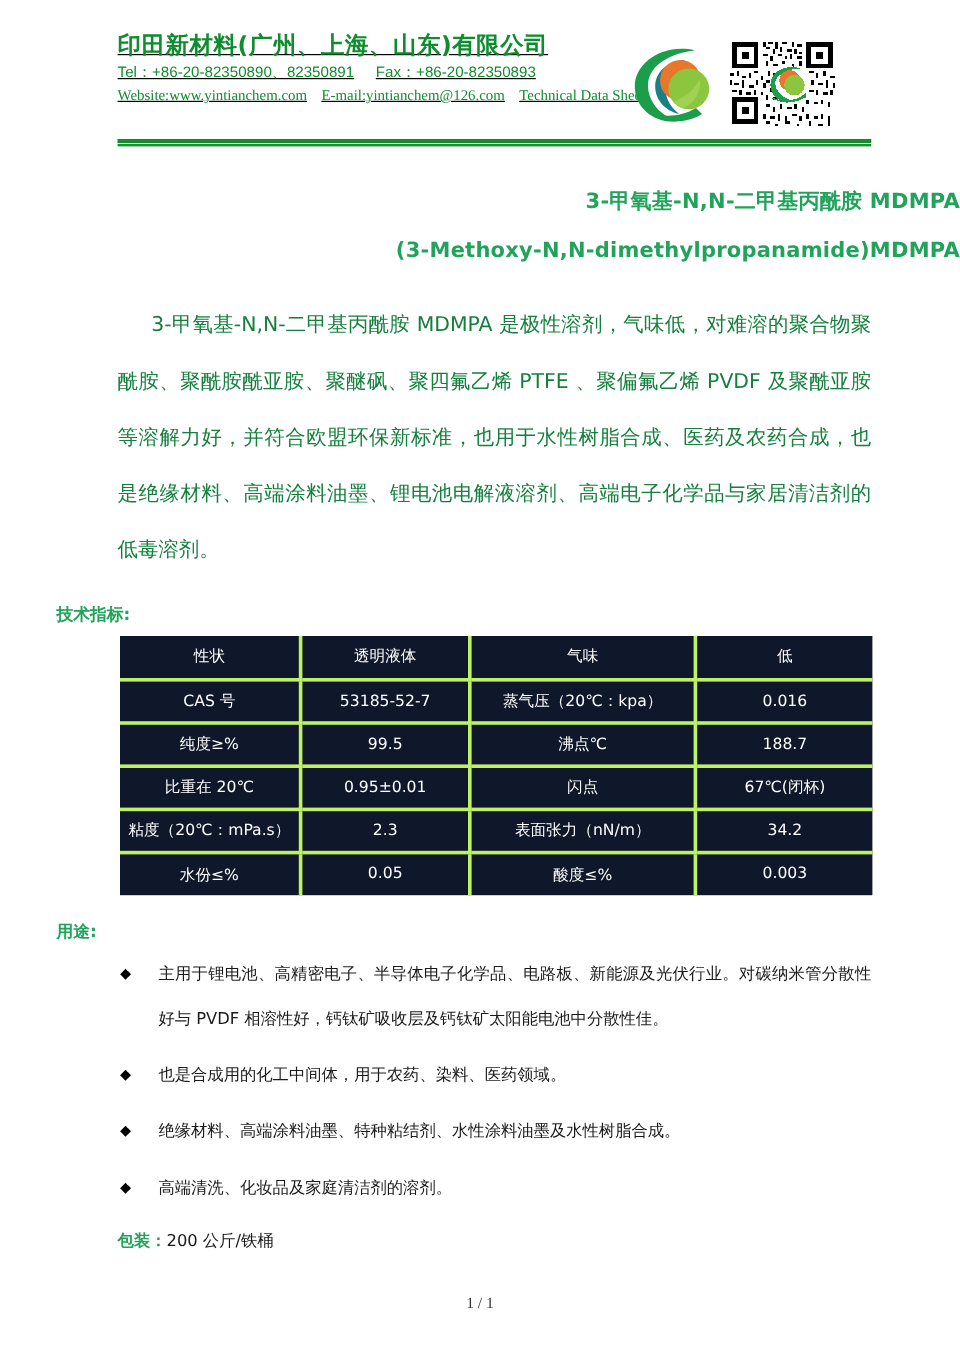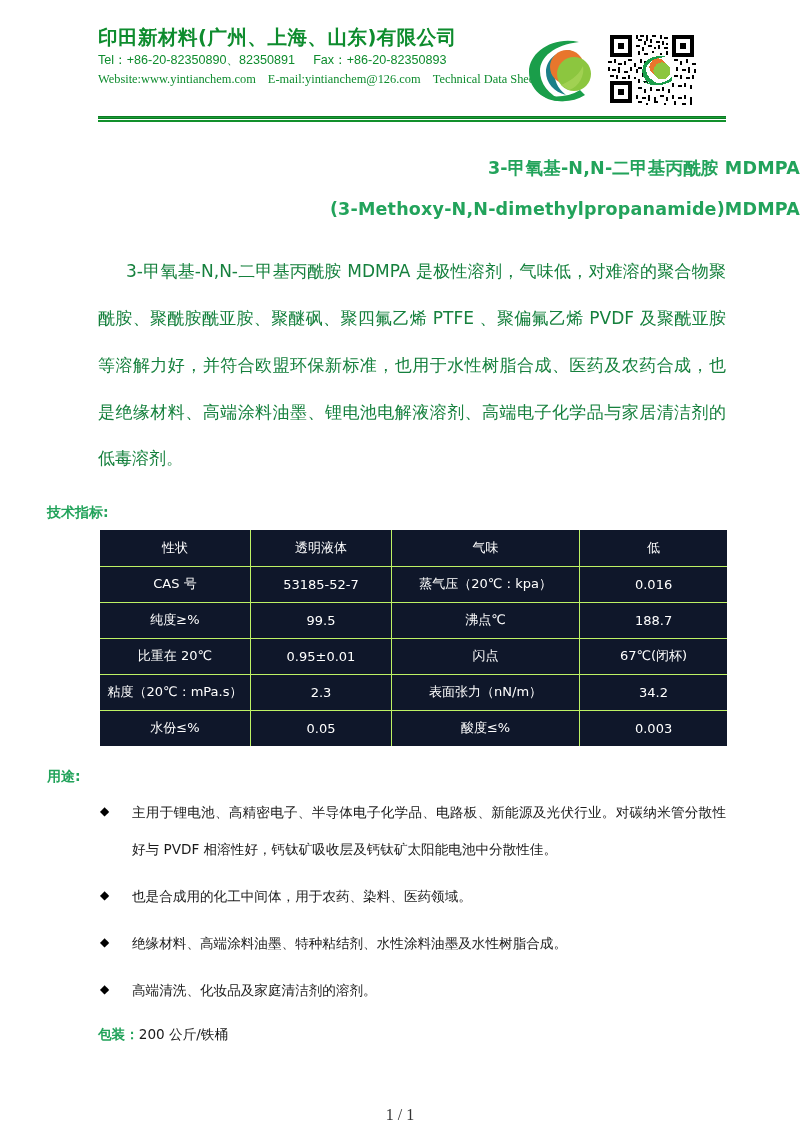--- a/index.html
+++ b/index.html
@@ -27,20 +27,21 @@
 
   
   .header {
     position: relative;
     padding: 26px 74px 0 98px;
     height: 110px;
     box-sizing: border-box;
   }
   .header-text {
     width: 430px;
+    text-decoration: underline;
   }
   .company-cn {
     font-family: "DejaVu Sans", "Liberation Sans", sans-serif;
     font-size: 19.5px;
     font-weight: bold;
     color: #0e8c2e;
     letter-spacing: 0.5px;
     line-height: 1.25;
     white-space: nowrap;
   }
@@ -157,21 +158,21 @@
     background: #0f172a;
     table-layout: fixed;
   }
   table.spec td {
     color: #ffffff;
     font-family: "DejaVu Sans", "Liberation Sans", sans-serif;
     font-size: 13px;
     text-align: center;
     height: 36px;
     padding: 0 4px;
-    border: 1px solid #bef264;
+    border: 3px solid #bef264;
     box-sizing: border-box;
     white-space: nowrap;
     overflow: hidden;
   }
   table.spec tr:first-child td { border-top: none; }
   table.spec tr:last-child td { border-bottom: none; }
   table.spec td:first-child { border-left: none; }
   table.spec td:last-child { border-right: none; }
   table.spec col.c1 { width: 24%; }
   table.spec col.c2 { width: 22.5%; }
@@ -211,24 +212,24 @@
     line-height: 2.0;
   }
   .kv .lbl {
     color: #22a35b;
     font-weight: bold;
   }
 
   .pagenum {
     position: absolute;
     left: 0; right: 0;
-    top: 1106px;
+    top: 1078px;
     text-align: center;
     font-family: "Liberation Serif", "DejaVu Serif", serif;
-    font-size: 16px;
+    font-size: 13px;
     color: #333333;
   }
 </style>
 </head>
 <body>
 
 <div class="page">
 
   <div class="header">
     <div class="header-text">

